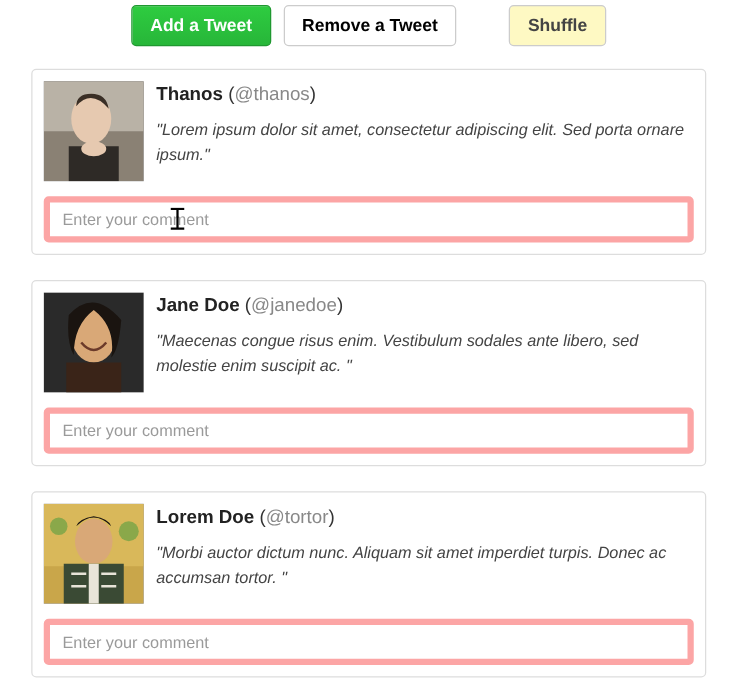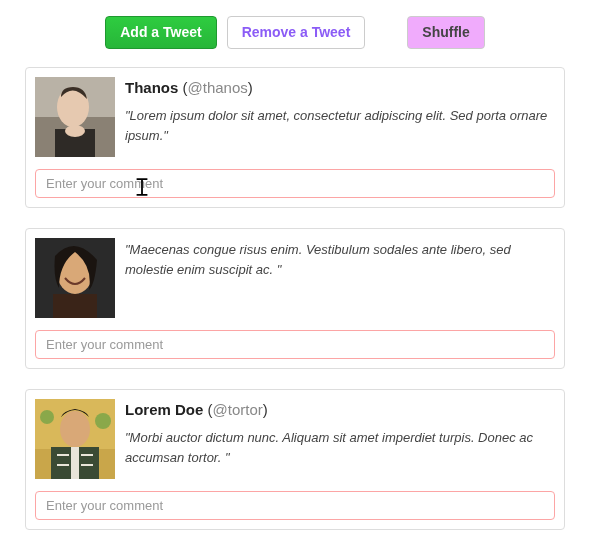--- a/index.html
+++ b/index.html
@@ -6,21 +6,21 @@
     body {
       font-family: -apple-system, BlinkMacSystemFont, "Segoe UI", Helvetica, Arial, sans-serif;
       background: #fff;
       width: 590px;
       padding: 0;
     }
     .button-row {
       display: flex;
       justify-content: center;
       gap: 10px;
-      padding: 16px 0 18px;
+      padding: 4px 0 18px;
     }
     .btn {
       padding: 7px 14px;
       font-size: 14px;
       font-weight: 600;
       border-radius: 4px;
       cursor: pointer;
       border: 1px solid #ccc;
       background: #fff;
       color: #333;
@@ -28,24 +28,24 @@
     }
     .btn-success {
       background: #28c940;
       background: linear-gradient(#2ecc40, #27b639);
       border: 1px solid #1f9830;
       color: #fff;
     }
     .btn-remove {
       background: #fff;
       border: 1px solid #ccc;
-      color: #8b5cf6;
+      color: #000000;
     }
     .btn-shuffle {
-      background: #f0abfc;
+      background: #fef9c3;
       border: 1px solid #ccc;
       color: #444;
       margin-left: 32px;
     }
     .feed {
       padding: 0 25px 20px;
     }
     .tweet-card {
       border: 1px solid #ddd;
       border-radius: 4px;
@@ -81,21 +81,21 @@
       font-size: 13px;
       font-style: italic;
       color: #444;
       line-height: 1.55;
     }
     .comment-input {
       width: 100%;
       margin-top: 12px;
       padding: 6px 10px;
       font-size: 13px;
-      border: 1px solid #fca5a5;
+      border: 5px solid #fca5a5;
       border-radius: 4px;
       color: #333;
       background: #fff;
     }
     .comment-input::placeholder { color: #9a9a9a; }
     .cursor-caret {
       position: absolute;
       left: 132px;
       top: 180px;
       width: 18px;
@@ -147,20 +147,24 @@
       <div class="avatar">
         <svg viewBox="0 0 80 80">
           <rect width="80" height="80" fill="#2a2a2a"></rect>
           <ellipse cx="40" cy="34" rx="18" ry="22" fill="#d9a877"></ellipse>
           <path d="M20 18 Q40 -4 62 22 Q60 46 54 52 Q58 28 40 14 Q24 26 24 50 Q18 40 20 18 Z" fill="#1a1410"></path>
           <path d="M30 40 Q40 52 50 40" stroke="#6b3a2a" stroke-width="2" fill="none"></path>
           <rect x="18" y="56" width="44" height="26" fill="#3a2418"></rect>
         </svg>
       </div>
       <div class="tweet-body">
+        <div class="tweet-user">
+          <span class="name">Jane Doe</span>
+          <span> (</span><span class="handle">@janedoe</span><span>)</span>
+        </div>
         <div class="tweet-text">"Maecenas congue risus enim. Vestibulum sodales ante libero, sed molestie enim suscipit ac. "</div>
       </div>
     </div>
     <input type="text" class="comment-input" placeholder="Enter your comment" style="">
   </div>
 
   <div class="tweet-card">
     <div class="tweet-head">
       <div class="avatar">
         <svg viewBox="0 0 80 80">

